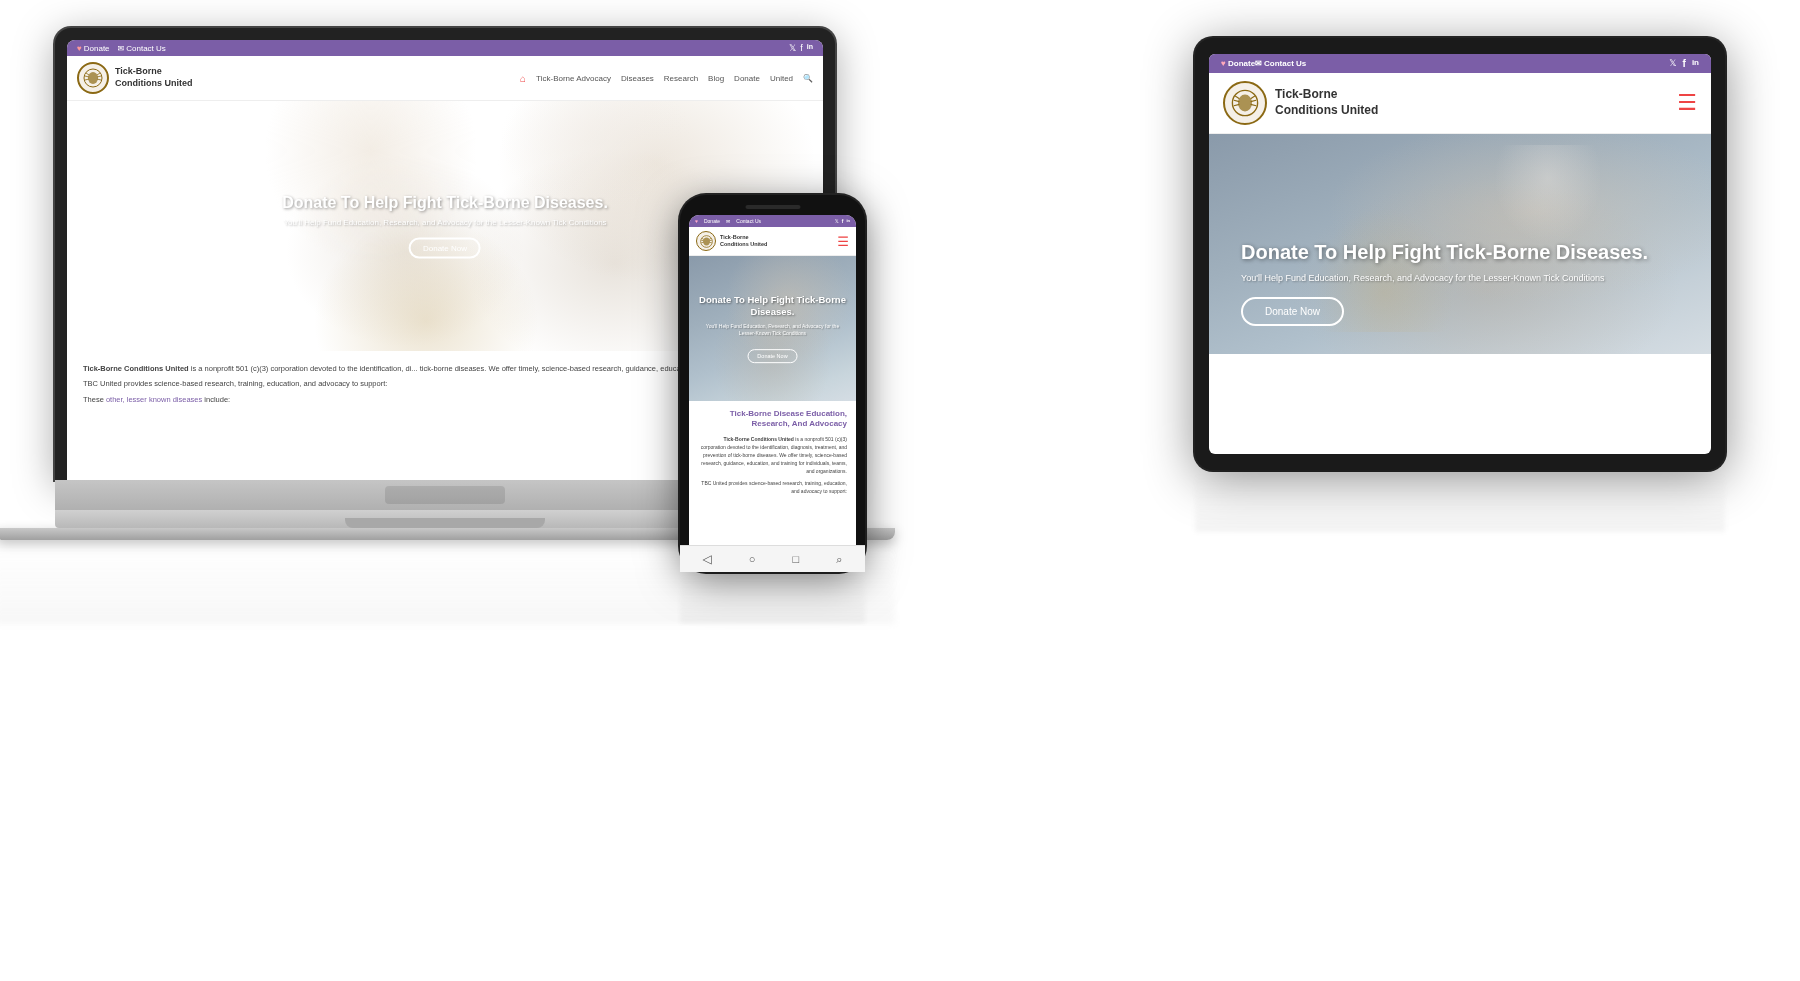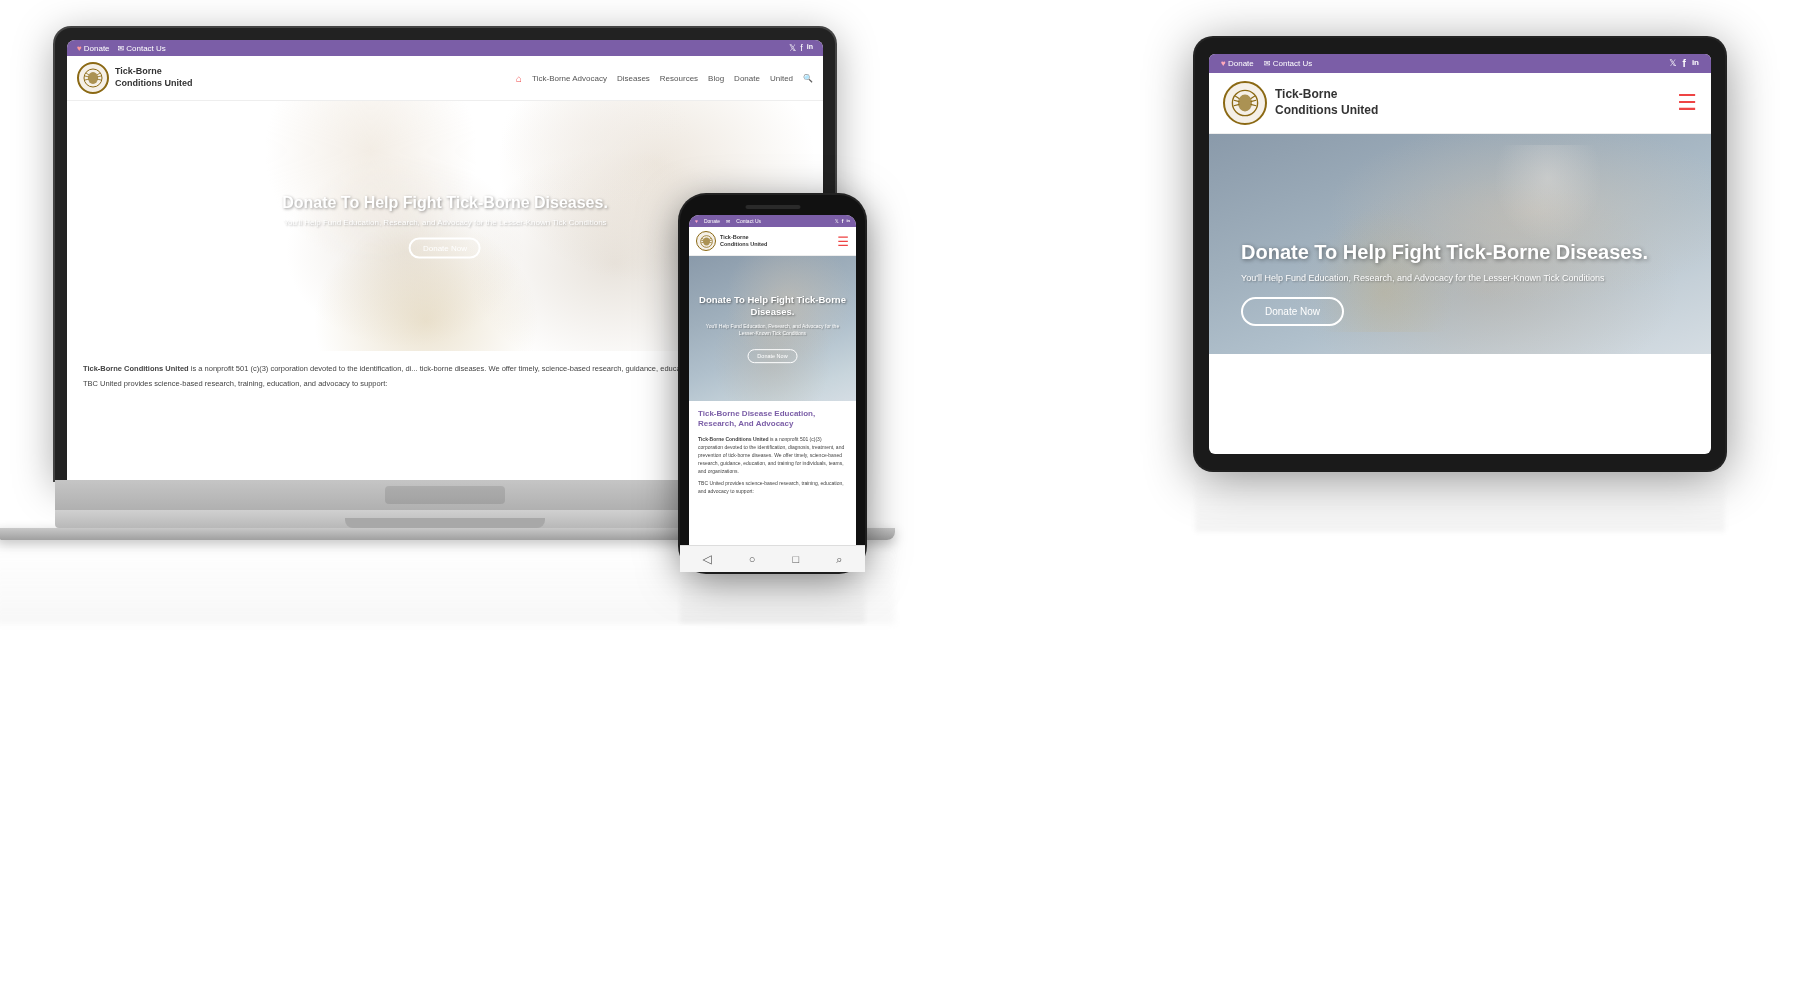--- a/index.html
+++ b/index.html
@@ -324,21 +324,21 @@
             </div>
             <div class="logo-text">
               <div>Tick-Borne</div>
               <div>Conditions United</div>
             </div>
           </div>
           <div class="nav-links">
             <span class="home-icon">⌂</span>
             <span>Tick-Borne Advocacy</span>
             <span>Diseases</span>
-            <span>Resources</span>
+            <span>Research</span>
             <span>Blog</span>
             <span>Donate</span>
             <span>United</span>
             <span>🔍</span>
           </div>
         </div>
 
         <div class="hero-section">
           <div class="hero-bg">
             <div class="figure-overlay-left"></div>
@@ -352,20 +352,23 @@
             <button class="hero-btn">Donate Now</button>
           </div>
         </div>
 
         <div class="content-section">
           <p>
             <strong>Tick-Borne Conditions United</strong>
             <span> is a nonprofit 501 (c)(3) corporation devoted to the identification, di... tick-borne diseases. We offer timely, science-based research, guidance, education, and training for...</span>
           </p>
           <p>TBC United provides science-based research, training, education, and advocacy to support:</p>
+          <p>
+            These <span class="link" style="color:#7b5ea7;">other, lesser known diseases</span> include:
+          </p>
         </div>
       </div>
     </div>
 
     <div class="laptop-keyboard-area">
       <div class="laptop-touchpad"></div>
     </div>
 
     <div class="laptop-base"></div>
     <div class="laptop-stand"></div>
@@ -380,21 +383,21 @@
       opacity: 0.4;
       margin-top: 4px;
     "></div>
   </div>
 
   <div style="position:absolute; right:75px; top:38px; z-index:2; width:530px;">
     <div style="background:#1a1a1a; border-radius:18px; padding:16px 14px; box-shadow: 0 8px 50px rgba(0,0,0,0.45), 0 0 0 2px #2a2a2a;">
       <div style="background:white; border-radius:6px; overflow:hidden; height:400px;">
 
         <div style="background:#7b5ea7; color:white; font-size:8px; padding:4px 12px; display:flex; align-items:center; justify-content:space-between;">
-          <div style="display:flex; gap:10px;">
+          <div style="display:flex; font-weight:bold;">
             <span>
               <span style="color:#ffaabb;">♥</span>
               <span>Donate</span>
             </span>
             <span>
               <span>✉</span>
               <span>Contact Us</span>
             </span>
           </div>
           <div style="display:flex; gap:6px;">
@@ -492,21 +495,21 @@
           <div style="width:100%; height:100%; background:linear-gradient(160deg, #8a9aaa 0%, #9fafbc 35%, #b0c0cc 60%, #c8d5dc 85%, #d5dde4 100%);">
             <div style="position:absolute; top:0; left:0; right:0; bottom:0; background: radial-gradient(ellipse at 60% 30%, rgba(210,195,175,0.45) 0%, transparent 45%), radial-gradient(ellipse at 50% 70%, rgba(185,170,150,0.35) 0%, transparent 50%);"></div>
           </div>
           <div style="position:absolute; top:50%; left:50%; transform:translate(-50%,-50%); text-align:center; color:white; width:88%;">
             <h1 style="font-size:9.5px; font-weight:bold; text-shadow:1px 1px 2px rgba(0,0,0,0.45); margin-bottom:5px; line-height:1.3;">Donate To Help Fight Tick-Borne Diseases.</h1>
             <p style="font-size:5px; margin-bottom:7px; line-height:1.4; text-shadow:1px 1px 1px rgba(0,0,0,0.3);">You'll Help Fund Education, Research, and Advocacy for the Lesser-Known Tick Conditions</p>
             <button style="border:1.5px solid white; color:white; background:transparent; padding:3px 9px; border-radius:11px; font-size:5.5px; cursor:pointer;">Donate Now</button>
           </div>
         </div>
 
-        <div style="padding:8px 9px;">
+        <div style="padding:8px 9px;text-align:right;">
           <h2 style="font-size:8px; color:#7b5ea7; margin-bottom:5px; line-height:1.3; font-weight:bold;">Tick-Borne Disease Education, Research, And Advocacy</h2>
           <p style="font-size:5px; color:#444; line-height:1.6; margin-bottom:4px;">
             <strong>Tick-Borne Conditions United</strong><span> is a nonprofit 501 (c)(3) corporation devoted to the identification, diagnosis, treatment, and prevention of tick-borne diseases. We offer timely, science-based research, guidance, education, and training for individuals, teams, and organizations.</span>
           </p>
           <p style="font-size:5px; color:#444; line-height:1.6;">TBC United provides science-based research, training, education, and advocacy to support:</p>
         </div>
 
         <div style="position:absolute; bottom:0; left:0; right:0; display:flex; justify-content:space-around; align-items:center; padding:6px 4px; background:#f5f5f5; border-top:1px solid #ddd;">
           <span style="font-size:12px; color:#555;">◁</span>
           <span style="font-size:11px; color:#555;">○</span>

